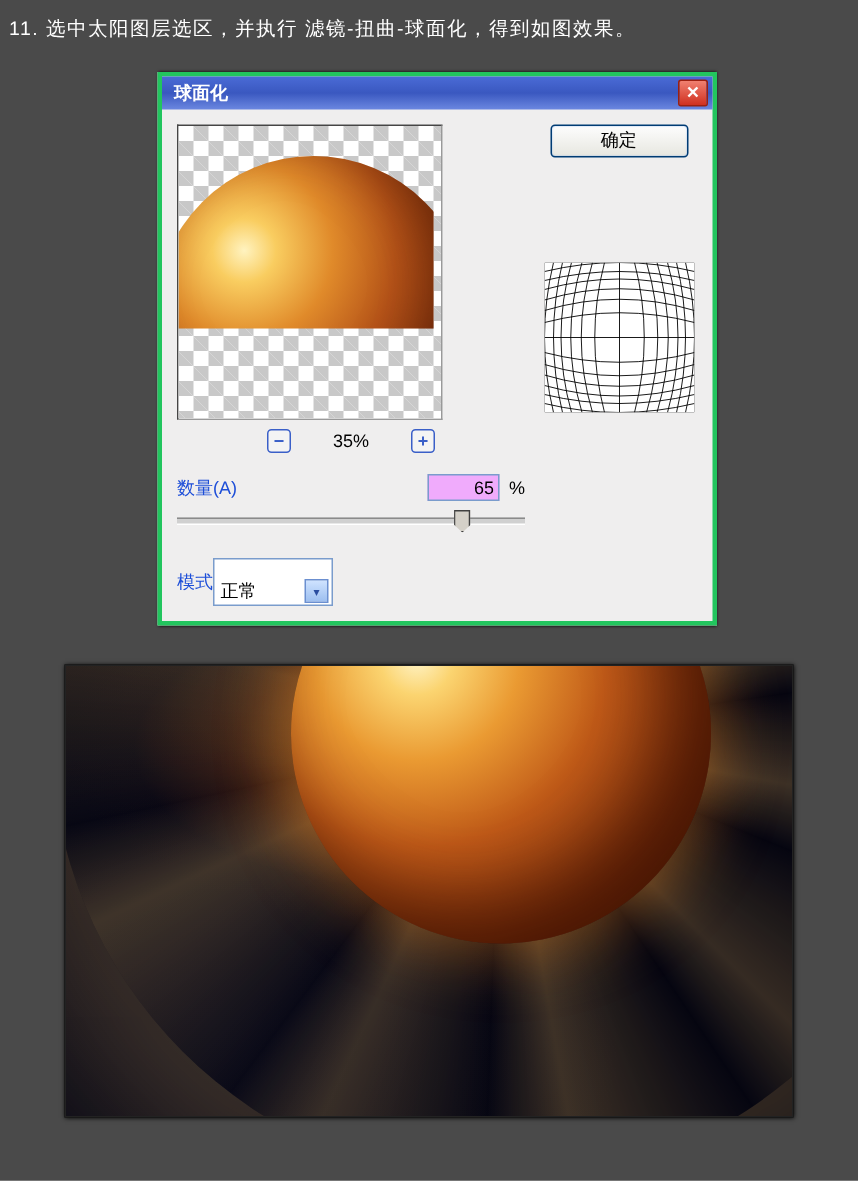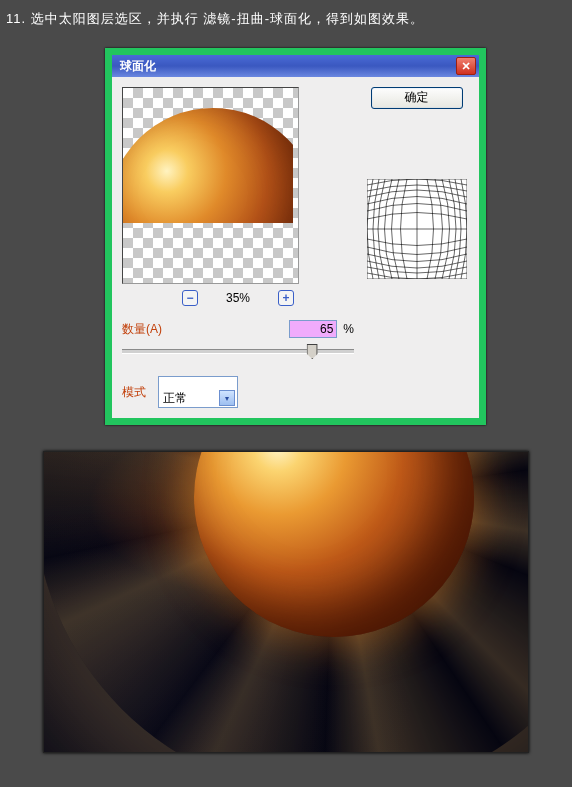--- a/index.html
+++ b/index.html
@@ -14,21 +14,21 @@
   }
   .instruction{
     padding:10px 6px 20px 6px;
     font-size:13px;
     letter-spacing:1px;
   }
   
   .dialog{
     width:367px;
     margin-left:105px;
-    border:7px solid #22c55e;
+    border:3px solid #22c55e;
     background:#efeeee;
     box-shadow:0 0 2px #000;
   }
   .title-bar{
     height:22px;
     background:linear-gradient(to bottom,#4a6bd6 0%,#3a58c0 50%,#6b87e0 100%);
     display:flex;
     align-items:center;
     justify-content:space-between;
     padding:0 3px 0 8px;
@@ -92,21 +92,21 @@
     display:flex;align-items:center;justify-content:center;
     font-size:12px;font-weight:bold;line-height:1;
     cursor:pointer;
   }
   .zoom-val{color:#000;font-size:12px;}
   
   .amount-row{
     display:flex;align-items:center;gap:6px;
     margin-top:14px;
   }
-  .lbl{color:#c2410c;font-size:12px;}
+  .lbl{color:#1d4ed8;font-size:12px;}
   .num-input{
     width:40px;height:16px;
     border:1px solid #7a9ccc;
     background:#f0abfc;
     font-size:12px;
     padding:0 3px;
     text-align:right;
     color:#000;
   }
   .pct{color:#000;}
@@ -127,21 +127,21 @@
     position:absolute;top:2px;
     left:82%;
     width:9px;height:13px;
     transform:translateX(-50%);
     background:#d4d0c8;
     border:1px solid #404040;
     clip-path:polygon(0 0,100% 0,100% 65%,50% 100%,0 65%);
   }
   
   .mode-row{
-    display:flex;align-items:center;gap:12px;
+    display:flex;align-items:center;gap:0;
     margin-top:16px;
   }
   .select{
     width:72px;height:18px;
     border:1px solid #7a9ccc;
     background:#fff;
     display:flex;align-items:center;justify-content:space-between;
     padding:12px 2px 0 4px;
     font-size:12px;color:#000;
     cursor:pointer;

